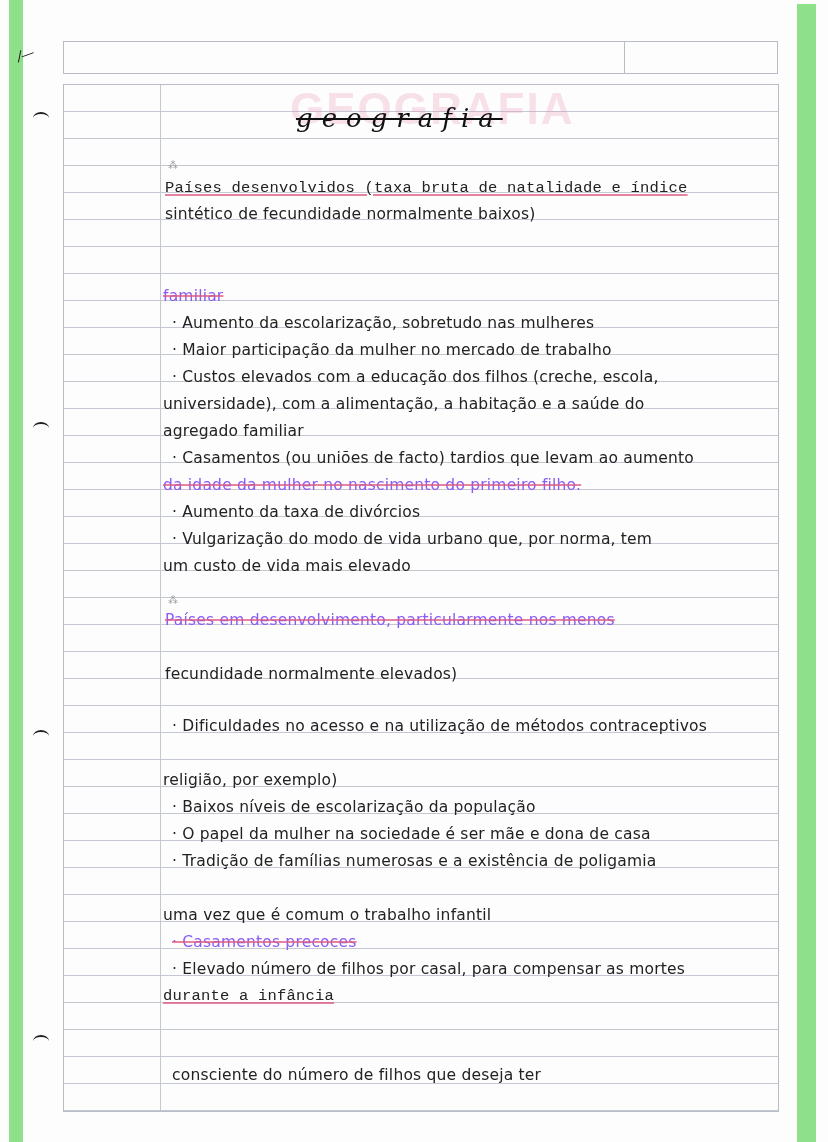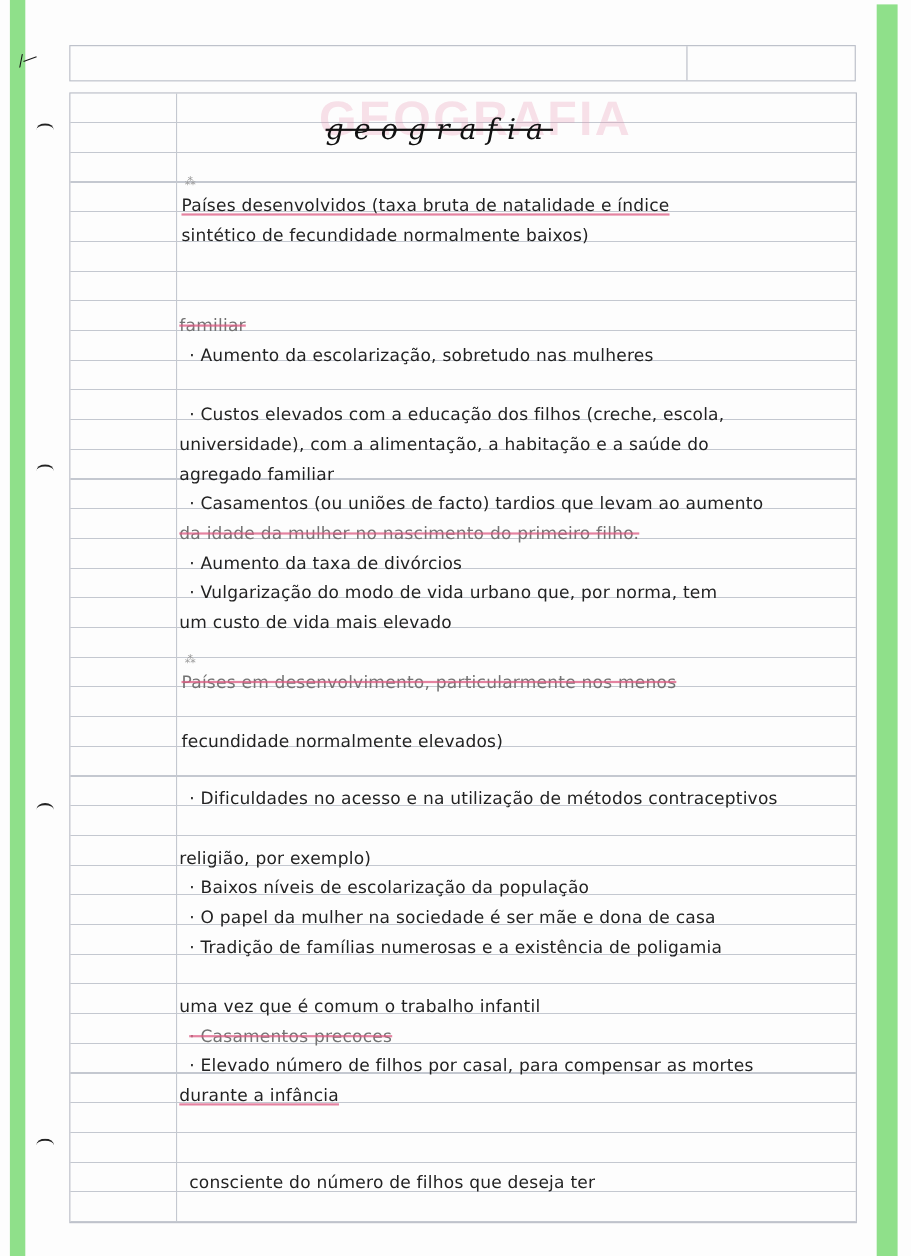--- a/index.html
+++ b/index.html
@@ -104,28 +104,29 @@
       font-size: 15.5px;
       color: #222;
       white-space: nowrap;
       line-height: 20px;
       letter-spacing: 0.2px;
     }
     .hl {
       text-decoration: line-through;
       text-decoration-color: rgba(220, 90, 130, 0.75);
       text-decoration-thickness: 2px;
-      color: #737373;
+      color: #8b5cf6;
       text-align: right;
     }
     .ul {
       text-decoration: underline;
       text-decoration-color: rgba(220, 90, 130, 0.75);
       text-decoration-thickness: 2px;
       text-underline-offset: 2px;
+      font-family: Liberation Mono, monospace;
     }
     .sparkle {
       position: absolute;
       font-size: 10px;
       color: #999;
     }
   </style>
 </head>
 <body>
 
@@ -152,20 +153,21 @@
   <div class="title">geografia</div>
 
   <span class="sparkle" style="left:168px; top:160px">⁂</span>
   <div class="line" style="top:177px">
     <span class="ul">Países desenvolvidos (taxa bruta de natalidade e índice</span>
   </div>
   <div class="line" style="top:204px">sintético de fecundidade normalmente baixos)</div>
 
   <div class="line hl" style="top:286px; left:163px">familiar</div>
   <div class="line" style="top:313px; left:172px">· Aumento da escolarização, sobretudo nas mulheres</div>
+  <div class="line" style="top:340px; left:172px">· Maior participação da mulher no mercado de trabalho</div>
   <div class="line" style="top:367px; left:172px">· Custos elevados com a educação dos filhos (creche, escola,</div>
   <div class="line" style="top:394px; left:163px">universidade), com a alimentação, a habitação e a saúde do</div>
   <div class="line" style="top:421px; left:163px">agregado familiar</div>
   <div class="line" style="top:448px; left:172px">· Casamentos (ou uniões de facto) tardios que levam ao aumento</div>
   <div class="line hl" style="top:475px; left:163px">da idade da mulher no nascimento do primeiro filho.</div>
   <div class="line" style="top:502px; left:172px">· Aumento da taxa de divórcios</div>
   <div class="line" style="top:529px; left:172px">· Vulgarização do modo de vida urbano que, por norma, tem</div>
   <div class="line" style="top:556px; left:163px">um custo de vida mais elevado</div>
 
   <span class="sparkle" style="left:168px; top:595px">⁂</span>

